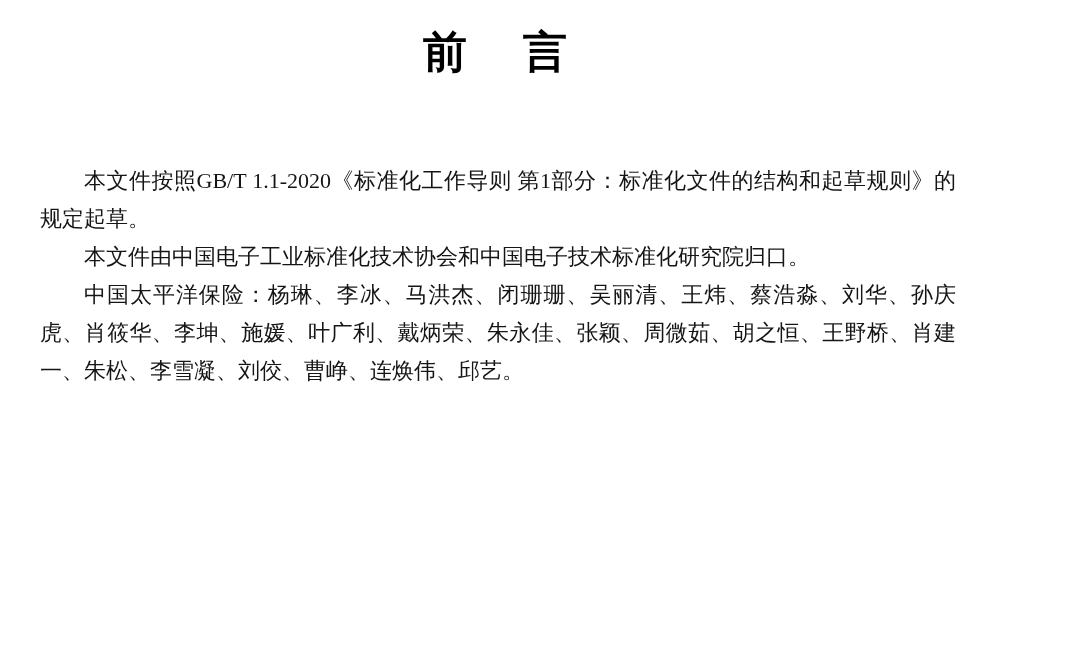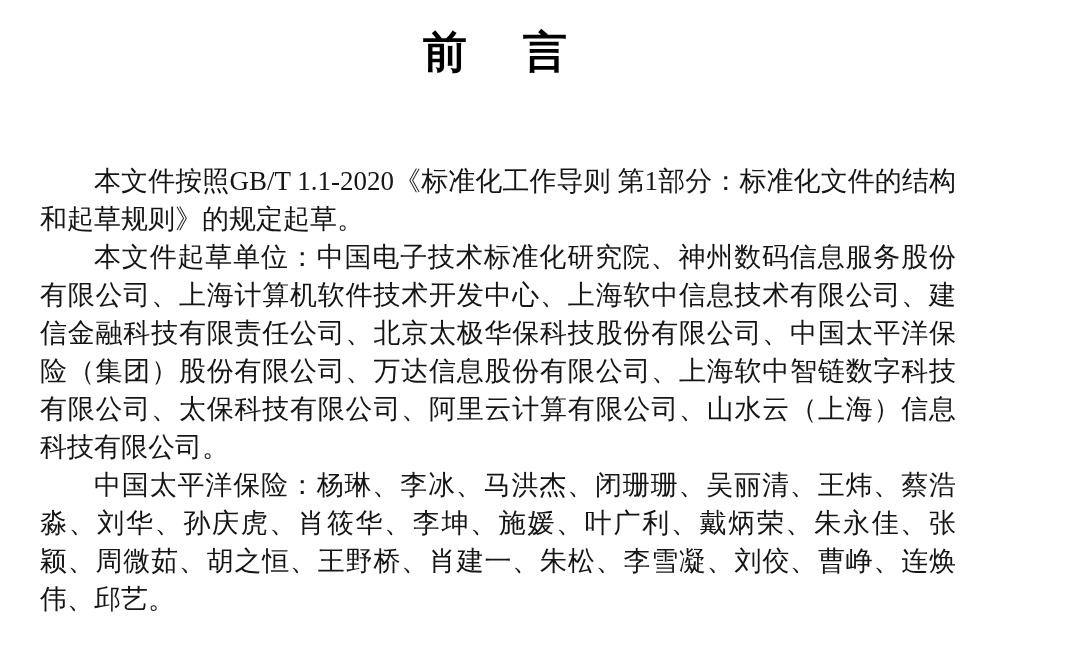--- a/index.html
+++ b/index.html
@@ -26,36 +26,36 @@
     text-align: center;
     font-family: "Liberation Sans", "DejaVu Sans", sans-serif;
     font-weight: 700;
     font-size: 44px;
     line-height: 52px;
     letter-spacing: 6px;
     color: #000000;
   }
   .content {
     margin-top: 84px;
-    font-size: 27px;
+    font-size: 22px;
     line-height: 38px;
     text-align: justify;
     text-justify: inter-ideograph;
     color: #151515;
   }
   .content p {
     margin: 0;
     padding: 0;
     text-indent: 2em;
   }
 </style>
 </head>
 <body>
 
 <div class="page">
   <h1 class="doc-title">前　言</h1>
 
   <div class="content">
     <p>本文件按照GB/T 1.1-2020《标准化工作导则 第1部分：标准化文件的结构和起草规则》的规定起草。</p>
-    <p>本文件起草单位：中国电子技术标准化研究院、神州数码信息服务股份有限公司、上海计算机软件技术开发中心、上海软中信息技术有限公司、建信金融科技有限责任公司、北京太极华保科技股份有限公司、中国太平洋保险（集团）股份有限公司、万达信息股份有限公司、上海软中智链数字科技有限公司、太保科技有限公司、阿里云计算有限公司、山水云（上海）信息科技有限公司。</p>
+    <p>本文件由中国电子工业标准化技术协会和中国电子技术标准化研究院归口。</p>
     <p>中国太平洋保险：杨琳、李冰、马洪杰、闭珊珊、吴丽清、王炜、蔡浩淼、刘华、孙庆虎、肖筱华、李坤、施媛、叶广利、戴炳荣、朱永佳、张颖、周微茹、胡之恒、王野桥、肖建一、朱松、李雪凝、刘佼、曹峥、连焕伟、邱艺。</p>
   </div>
 </div>
 
 </body></html>

